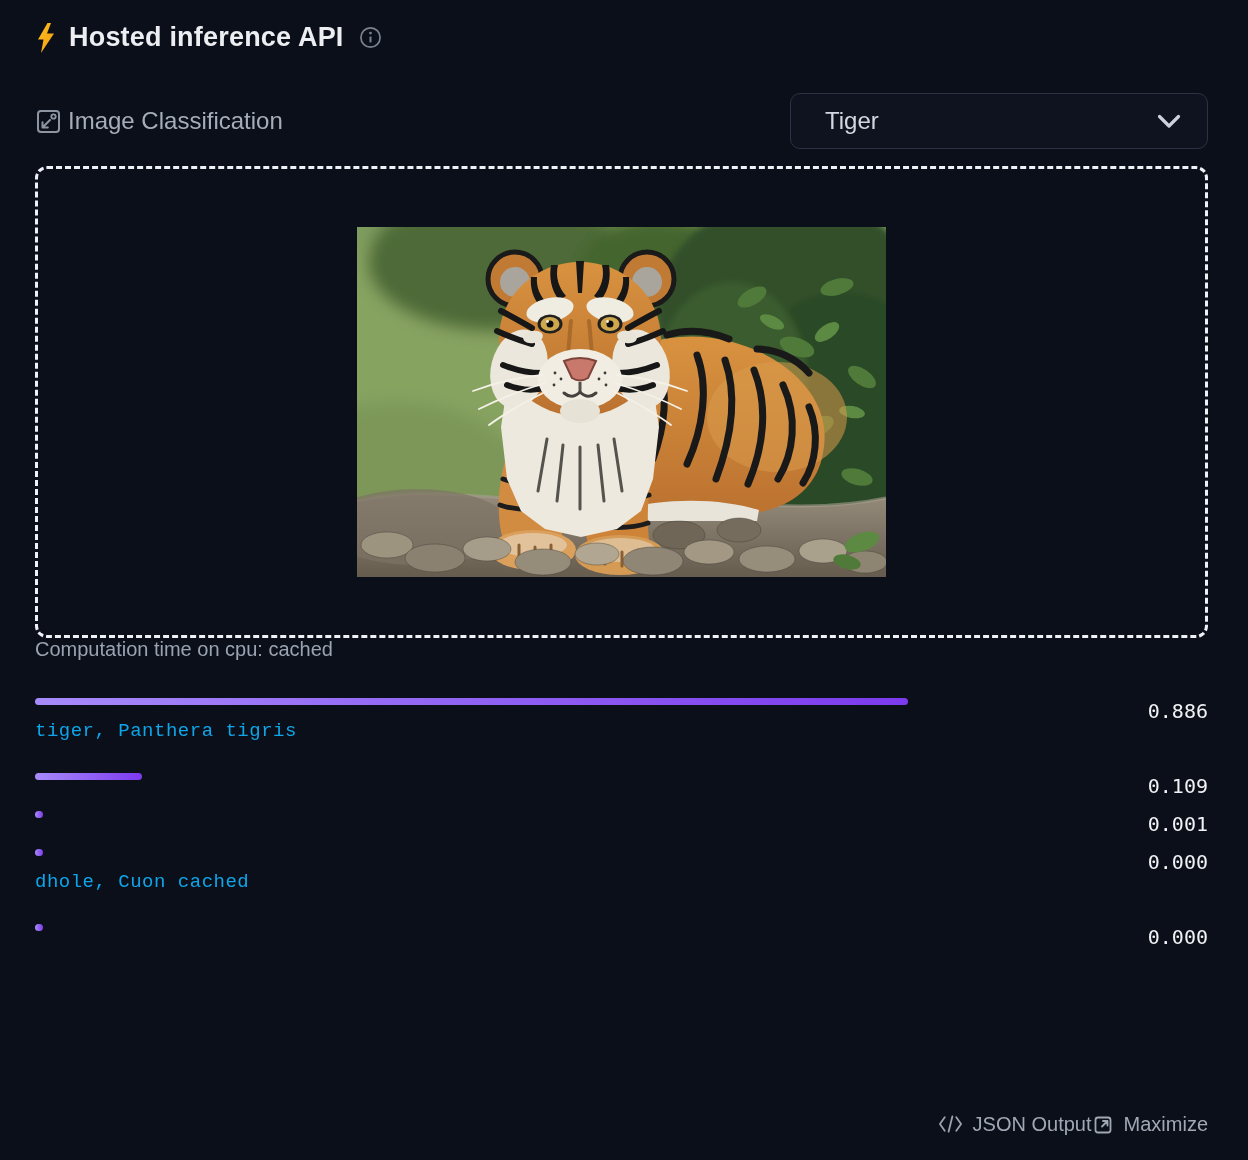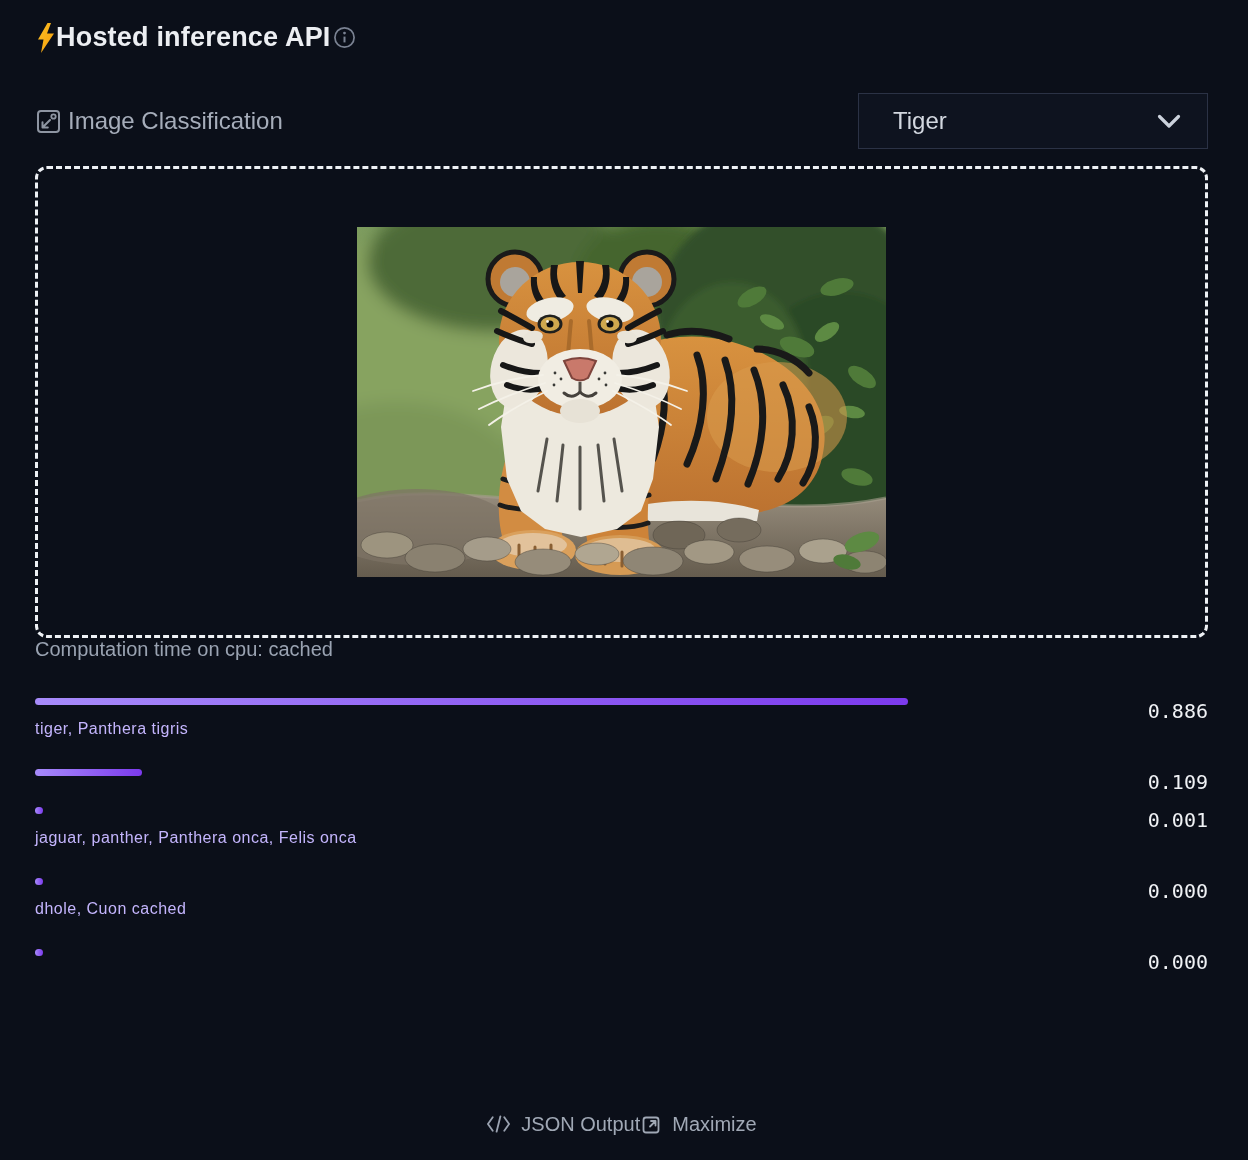--- a/index.html
+++ b/index.html
@@ -9,36 +9,36 @@
     font-family:"Liberation Sans", sans-serif;
     color:#e8eaed;
   }
   .widget {
     width:1248px; height:1160px;
     padding:22px 40px 24px 35px;
     display:flex; flex-direction:column;
   }
 
   
-  .header-row { display:flex; align-items:center; }
+  .header-row { display:flex; align-items:center; gap:13px; }
   .title { font-size:27px; font-weight:700; color:#eceef2; letter-spacing:.2px; }
   .bolt { width:21px; height:30px; }
   .info-btn { width:23px; height:23px; margin-left:2px; cursor:pointer; display:flex; }
 
   
   .task-row { margin-top:40px; display:flex; align-items:center; justify-content:space-between; min-height:56px; }
   .task-left { display:flex; align-items:center; gap:6px; }
   .task-label { font-size:24px; color:#a6adba; }
   .task-icon { width:27px; height:27px; opacity:.85; }
 
   .example-select {
-    width:350px; height:56px;
+    width:418px; height:56px;
     background:#0e131f;
     border:1px solid #2b3245;
-    border-radius:0;
+    border-radius:10px;
     display:flex; align-items:center; justify-content:space-between;
     padding:0 26px 0 34px;
     cursor:pointer;
   }
   .example-select .value { font-size:24px; color:#d3d8e0; }
   .chev { width:24px; height:15px; }
 
   
   .drop-zone {
     margin-top:17px;
@@ -54,33 +54,33 @@
   .status-line { font-size:20px; color:#9aa3b2; }
 
   
   .results { margin-top:37px; }
   .result-row { position:relative; margin-bottom:31px; }
   .result-bar {
     height:7px; border-radius:6px; margin-bottom:15px;
     background:linear-gradient(90deg, var(--bar-from), var(--bar-to));
   }
   .result-label {
-    font-family:Liberation Sans, sans-serif;
-    font-size:16px; color:#c4b5fd; letter-spacing:.5px;
+    font-family:Liberation Mono, monospace;
+    font-size:19px; color:#0ea5e9; letter-spacing:.5px;
   }
   .result-score {
     position:absolute; right:0; top:1px;
     font-family:"DejaVu Sans Mono","Liberation Mono",monospace;
     font-size:20px; color:#f0f2f5;
   }
 
   
   .footer-row {
     margin-top:auto;
-    display:flex; align-items:center; justify-content:center;
+    display:flex; align-items:center; justify-content:flex-end;
     font-size:20px; color:#a0a8b5;
   }
   .footer-left, .footer-right { display:flex; align-items:center; gap:10px; cursor:pointer; }
   .footer-icon { width:25px; height:20px; display:flex; }
 </style>
 </head>
 <body style="background: rgb(11, 15, 25);">
 
 <div class="widget">
 
@@ -314,21 +314,20 @@
         <div class="result-bar" style="width: 74.42%;"></div>
         <div class="result-label">tiger, Panthera tigris</div>
         <div class="result-score">0.886</div>
       </div>
       <div class="result-row">
         <div class="result-bar" style="width: 9.16%;"></div>
         <div class="result-score">0.109</div>
       </div>
       <div class="result-row">
         <div class="result-bar" style="width: 8px;"></div>
-        <div class="result-label">jaguar, panther, Panthera onca, Felis onca</div>
         <div class="result-score">0.001</div>
       </div>
       <div class="result-row">
         <div class="result-bar" style="width: 8px;"></div>
         <div class="result-label">dhole, Cuon cached</div>
         <div class="result-score">0.000</div>
       </div>
       <div class="result-row">
         <div class="result-bar" style="width: 8px;"></div>
         <div class="result-score">0.000</div>

